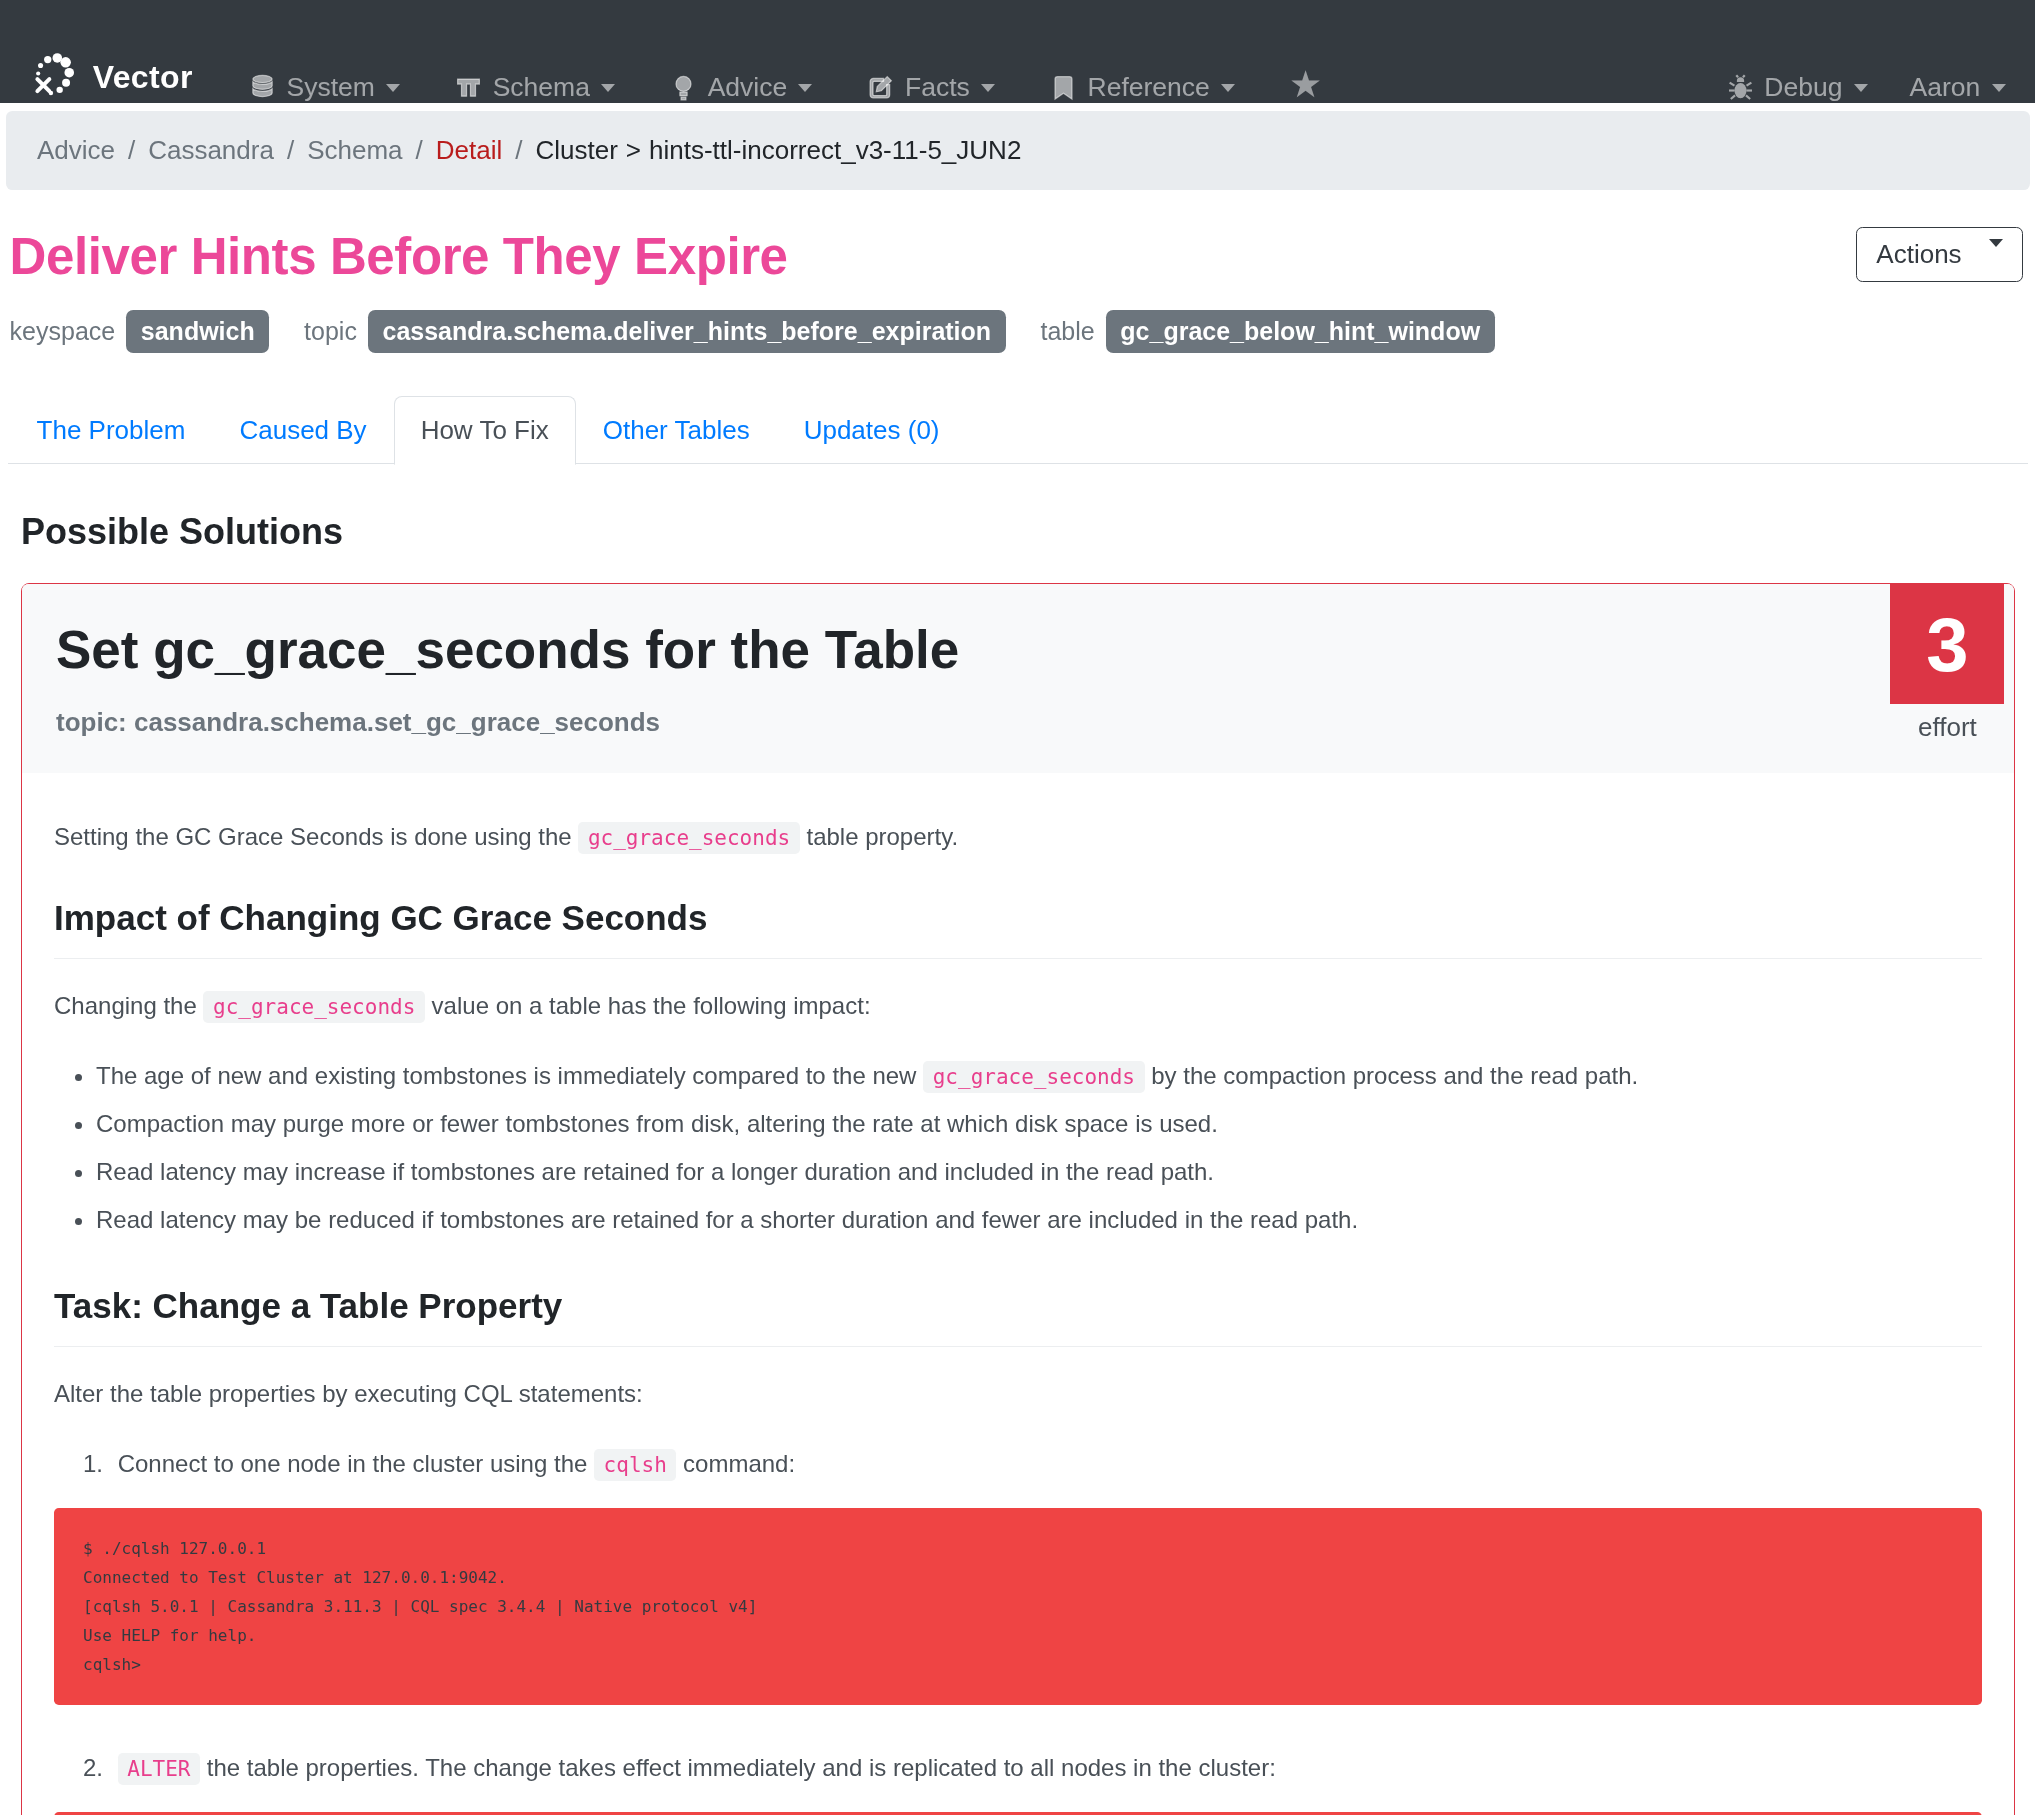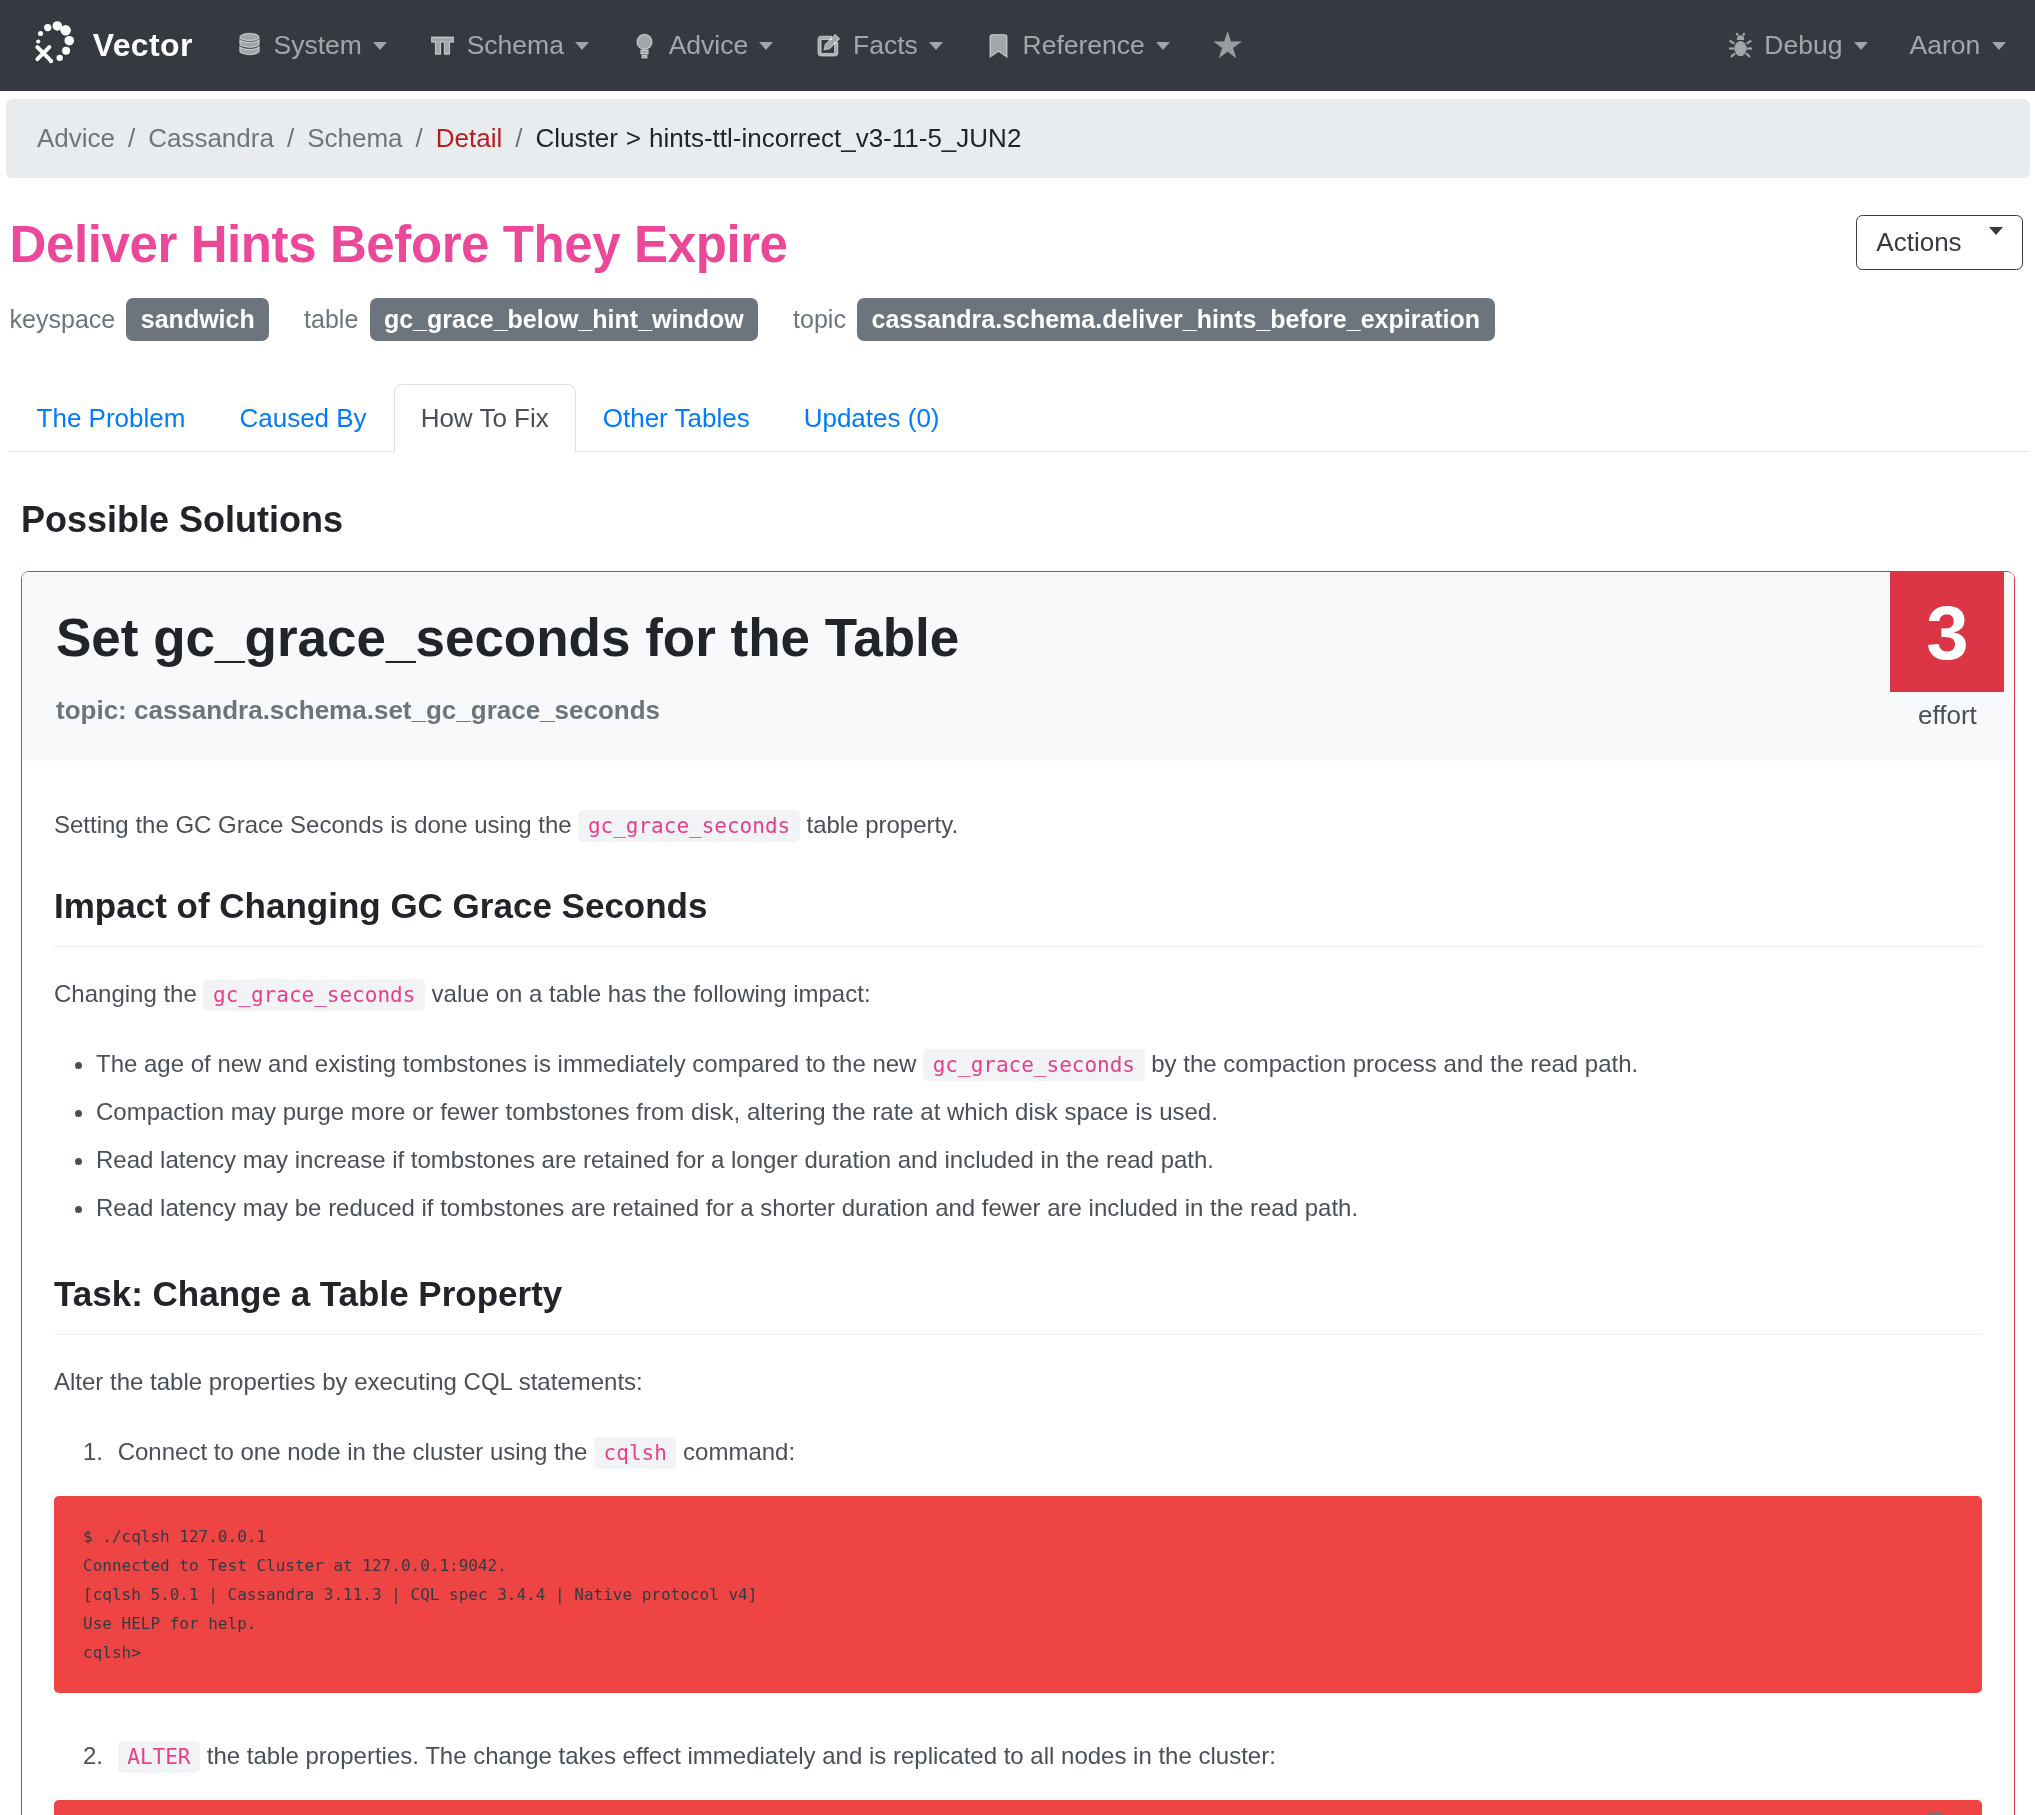--- a/index.html
+++ b/index.html
@@ -6,23 +6,23 @@
   html, body { margin: 0; padding: 0; }
   body {
     width: 2036px; height: 1816px; overflow: hidden;
     background: #ffffff;
     font-family: "Liberation Sans", sans-serif;
     color: #212529;
   }
 
   
   .navbar {
-    height: 91px; background: #343a40;
-    display: flex; align-items: center;
-    padding: 0 30.5px; gap: 4px;
+    height: 103px; background: #343a40;
+    display: flex; align-items: flex-end;
+    padding: 0 30.5px; gap: 17px;
   }
   .brand { display: flex; align-items: center; gap: 11.2px; color: #ffffff; text-decoration: none; margin-right: 38px; }
   .brand svg { width: 51px; height: 51px; display: block; }
   .brand-text { font-size: 32px; font-weight: 700; letter-spacing: 0.4px; }
   .nav-link {
     display: flex; align-items: center; gap: 9.6px;
     color: rgba(255,255,255,0.55); font-size: 26.5px;
     text-decoration: none; margin-right: 37px; cursor: pointer;
   }
   .nav-link svg { width: 29px; height: 29px; display: block; fill: currentColor; stroke: currentColor; }
@@ -270,26 +270,26 @@
       <span class="caret"></span>
     </button>
   </div>
 
   <div class="meta-row">
     <div class="meta-pair">
       <span class="meta-label">keyspace</span>
       <span class="meta-badge">sandwich</span>
     </div>
     <div class="meta-pair">
+      <span class="meta-label">topic</span>
+      <span class="meta-badge">cassandra.schema.deliver_hints_before_expiration</span>
+    </div>
+    <div class="meta-pair">
       <span class="meta-label">table</span>
       <span class="meta-badge">gc_grace_below_hint_window</span>
-    </div>
-    <div class="meta-pair">
-      <span class="meta-label">topic</span>
-      <span class="meta-badge">cassandra.schema.deliver_hints_before_expiration</span>
     </div>
   </div>
 
   <div class="tabs">
     <a class="tab">The Problem</a>
     <a class="tab">Caused By</a>
     <a class="tab active">How To Fix</a>
     <a class="tab">Other Tables</a>
     <a class="tab">Updates (0)</a>
   </div>

